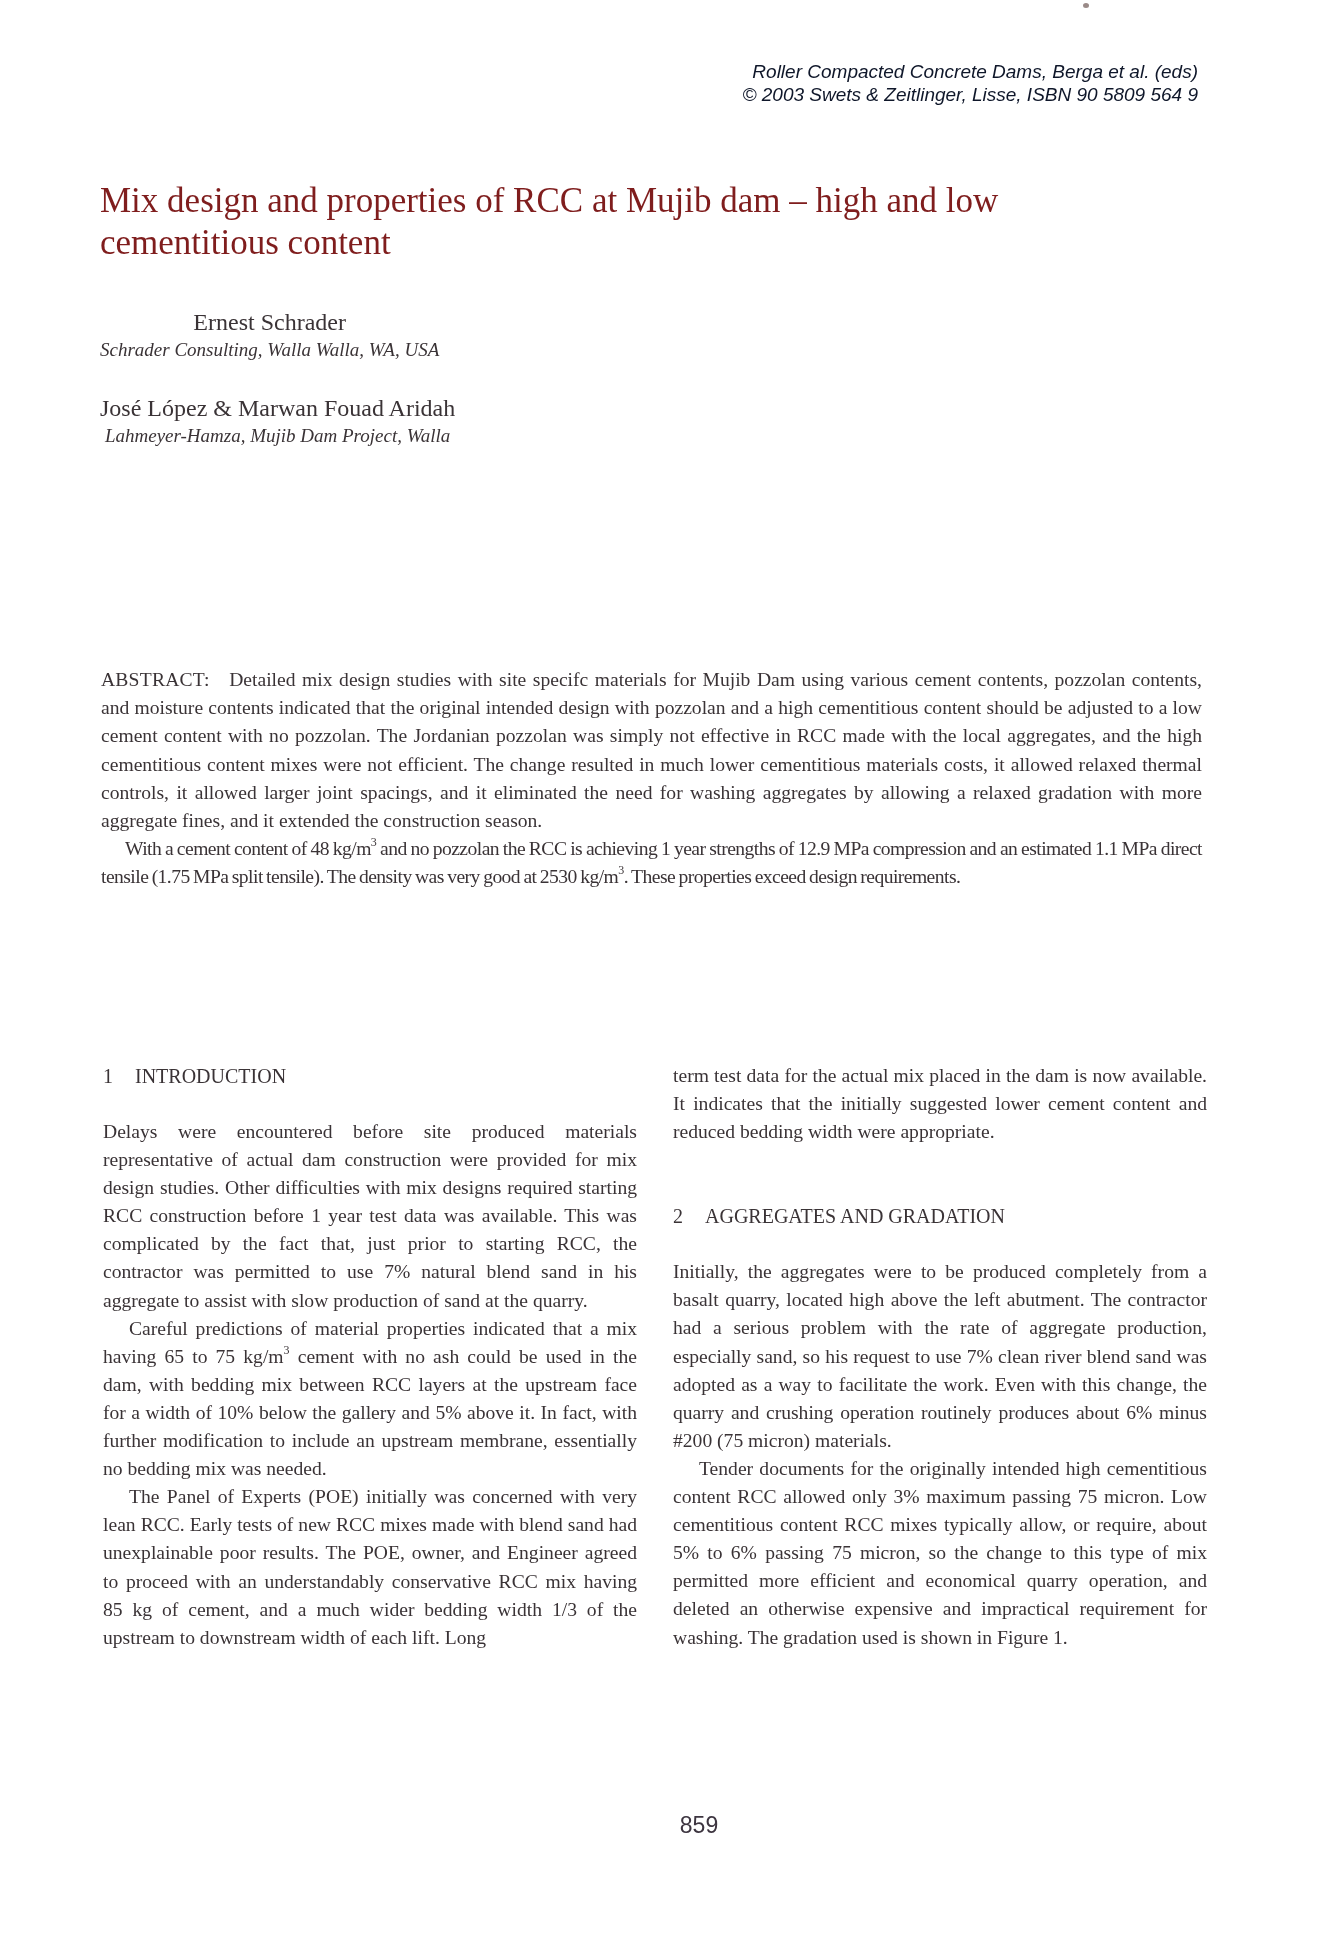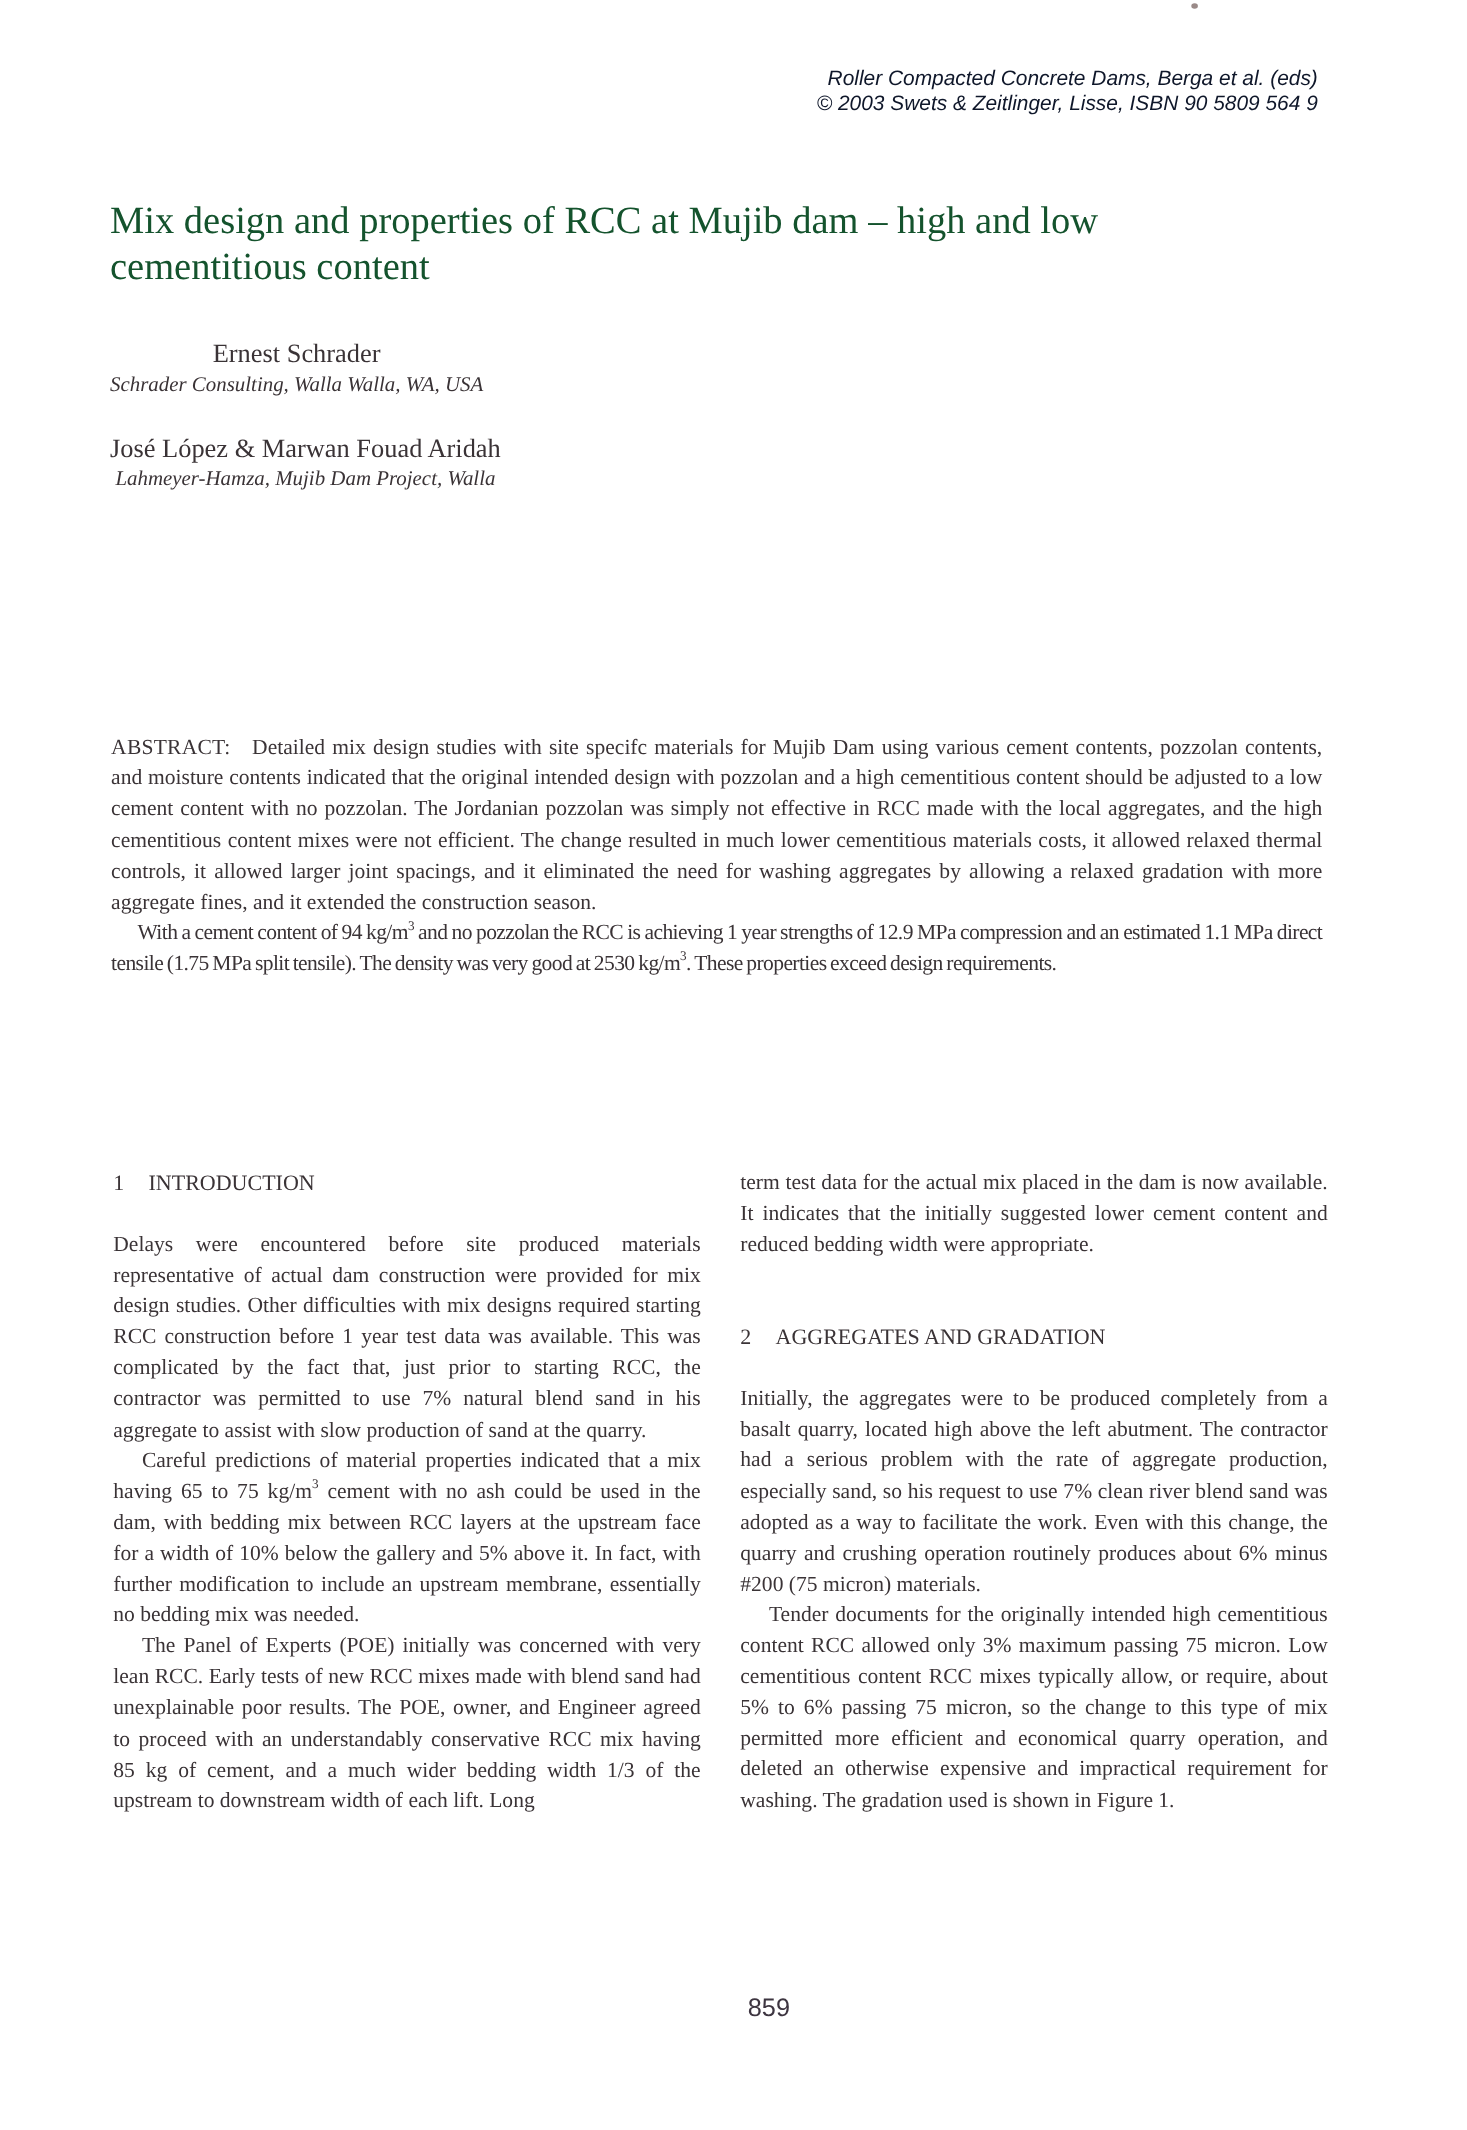--- a/index.html
+++ b/index.html
@@ -15,21 +15,21 @@
       position: absolute; right: 136px; top: 60px;
       text-align: right;
       font-family: "Liberation Sans", "DejaVu Sans", sans-serif;
       font-style: italic;
       font-size: 19px; line-height: 23px;
       color: #0f172a;
     }
     .title {
       position: absolute; left: 100px; top: 180px; width: 1000px;
       font-size: 35px; line-height: 42px; font-weight: normal;
-      margin: 0; color: #14532d;
+      margin: 0; color: #7f1d1d;
     }
     .author-block { position: absolute; left: 100px; text-align: center; }
     .author-name { font-size: 24px; line-height: 28px; }
     .affil { font-style: italic; font-size: 19px; line-height: 24px; margin-top: 2px; }
     .abstract {
       position: absolute; left: 101px; top: 666px; width: 1101px;
       font-size: 19.6px; line-height: 28.2px; text-align: justify; margin: 0;
     }
     .abstract p { margin: 0; }
     .abstract .p2 { text-indent: 24px; }
@@ -81,21 +81,21 @@
 <div class="author-block" style="top: 394px;">
   <div class="author-name">José López &amp; Marwan Fouad Aridah</div>
   <div class="affil">Lahmeyer-Hamza, Mujib Dam Project, Walla</div>
 </div>
 
 <div class="abstract">
   <p>
     <span class="abstract-label">ABSTRACT:</span>&nbsp;&nbsp;
     <span>Detailed mix design studies with site specifc materials for Mujib Dam using various cement contents, pozzolan contents, and moisture contents indicated that the original intended design with pozzolan and a high cementitious content should be adjusted to a low cement content with no pozzolan. The Jordanian pozzolan was simply not effective in RCC made with the local aggregates, and the high cementitious content mixes were not efficient. The change resulted in much lower cementitious materials costs, it allowed relaxed thermal controls, it allowed larger joint spacings, and it eliminated the need for washing aggregates by allowing a relaxed gradation with more aggregate fines, and it extended the construction season.</span>
   </p>
-  <p class="p2 tight"><span>With a cement content of 94 kg/m</span><sup>3</sup><span> and no pozzolan the RCC is achieving 1 year strengths of 12.9 MPa compression and an estimated 1.1 MPa direct tensile (1.75 MPa split tensile). The density was very good at 2530 kg/m</span><sup>3</sup><span>. These properties exceed design requirements.</span></p>
+  <p class="p2 tight"><span>With a cement content of 48 kg/m</span><sup>3</sup><span> and no pozzolan the RCC is achieving 1 year strengths of 12.9 MPa compression and an estimated 1.1 MPa direct tensile (1.75 MPa split tensile). The density was very good at 2530 kg/m</span><sup>3</sup><span>. These properties exceed design requirements.</span></p>
 </div>
 
 <div class="column col-left">
   <h2 class="section-heading">
     <span class="num">1</span><span>INTRODUCTION</span>
   </h2>
   <div class="gap-after-heading"></div>
   <p>Delays were encountered before site produced materials representative of actual dam construction were provided for mix design studies. Other difficulties with mix designs required starting RCC construction before 1 year test data was available. This was complicated by the fact that, just prior to starting RCC, the contractor was permitted to use 7% natural blend sand in his aggregate to assist with slow production of sand at the quarry.</p>
   <p class="indent"><span>Careful predictions of material properties indicated that a mix having 65 to 75 kg/m</span><sup>3</sup><span> cement with no ash could be used in the dam, with bedding mix between RCC layers at the upstream face for a width of 10% below the gallery and 5% above it. In fact, with further modification to include an upstream membrane, essentially no bedding mix was needed.</span></p>
   <p class="indent">The Panel of Experts (POE) initially was concerned with very lean RCC. Early tests of new RCC mixes made with blend sand had unexplainable poor results. The POE, owner, and Engineer agreed to proceed with an understandably conservative RCC mix having 85 kg of cement, and a much wider bedding width 1/3 of the upstream to downstream width of each lift. Long</p>

